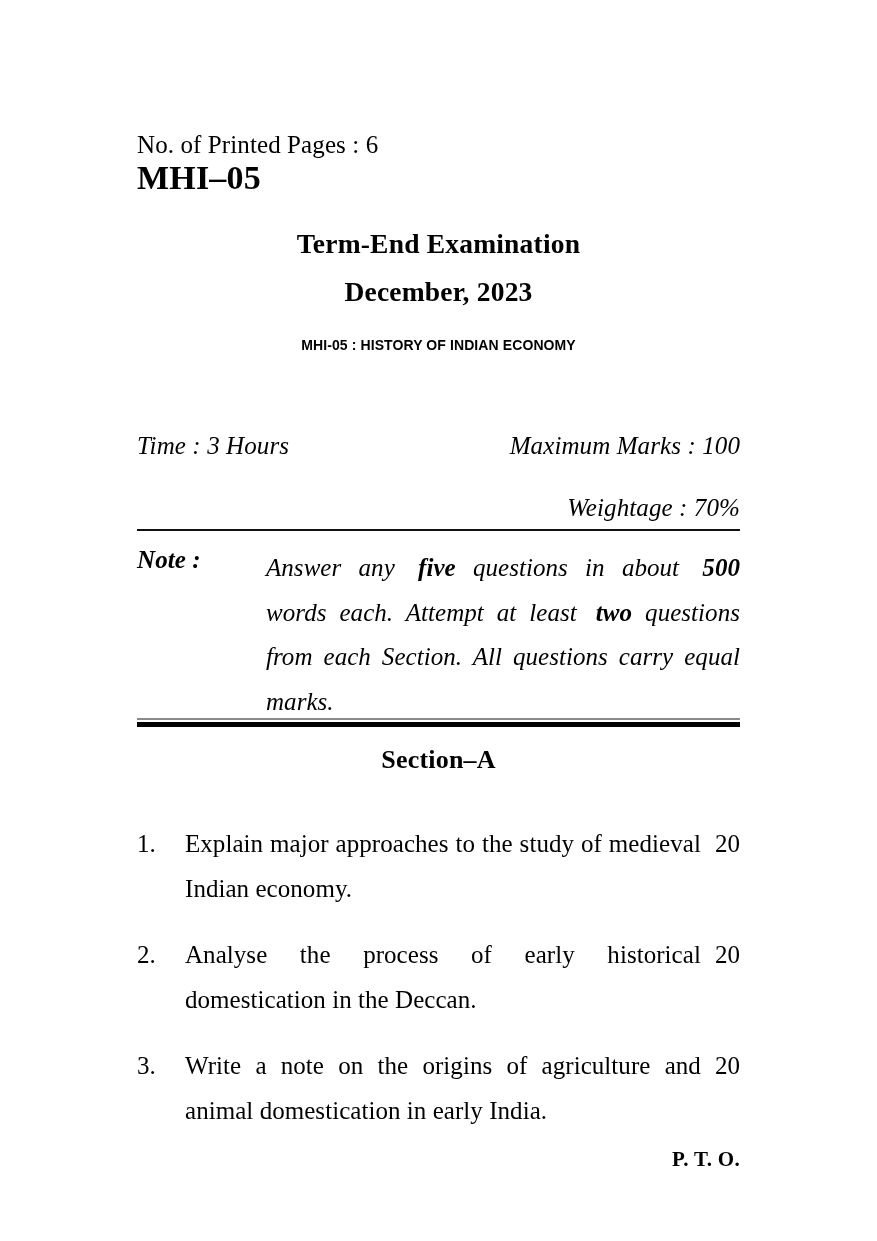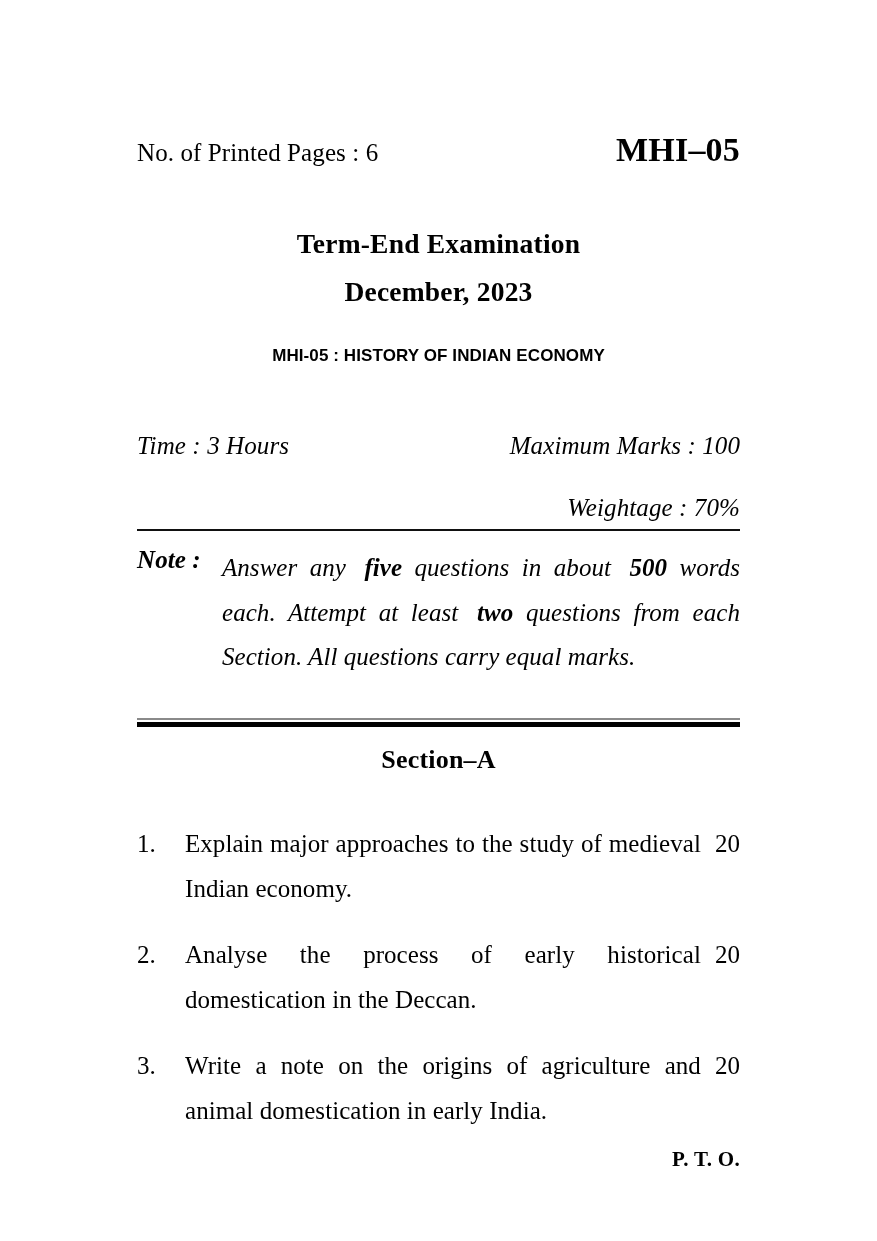--- a/index.html
+++ b/index.html
@@ -25,20 +25,21 @@
 
   
   .header-row {
     position: absolute;
     top: 131px;
     left: 0;
     width: 603px;
     display: flex;
     align-items: baseline;
     justify-content: space-between;
+    flex-direction: column;
   }
   .printed-pages {
     font-size: 25px;
     letter-spacing: 0.1px;
   }
   .paper-code {
     font-weight: bold;
     font-size: 34px;
     letter-spacing: 0.2px;
   }
@@ -67,22 +68,22 @@
   .exam-session {
     font-weight: bold;
     font-size: 27.5px;
     margin-top: 20px;
     line-height: 1.0;
     letter-spacing: 0.2px;
   }
   .course-title {
     font-family: "Liberation Sans", sans-serif;
     font-weight: bold;
-    font-size: 17px;
-    margin-top: 42px;
+    font-size: 14px;
+    margin-top: 33px;
     line-height: 1.0;
     letter-spacing: 0.1px;
   }
 
   
   .meta-block {
     position: absolute;
     top: 432px;
     left: 0;
     width: 603px;
@@ -132,20 +133,21 @@
     position: absolute;
     top: 546px;
     left: 0;
     width: 603px;
     font-style: italic;
     font-size: 25px;
   }
   .note-row {
     display: flex;
     align-items: flex-start;
+    gap: 44px;
   }
   .note-label {
     font-weight: bold;
     white-space: nowrap;
     width: 85px;
     flex: 0 0 85px;
     letter-spacing: 0.1px;
   }
   .note-text {
     flex: 1 1 auto;

